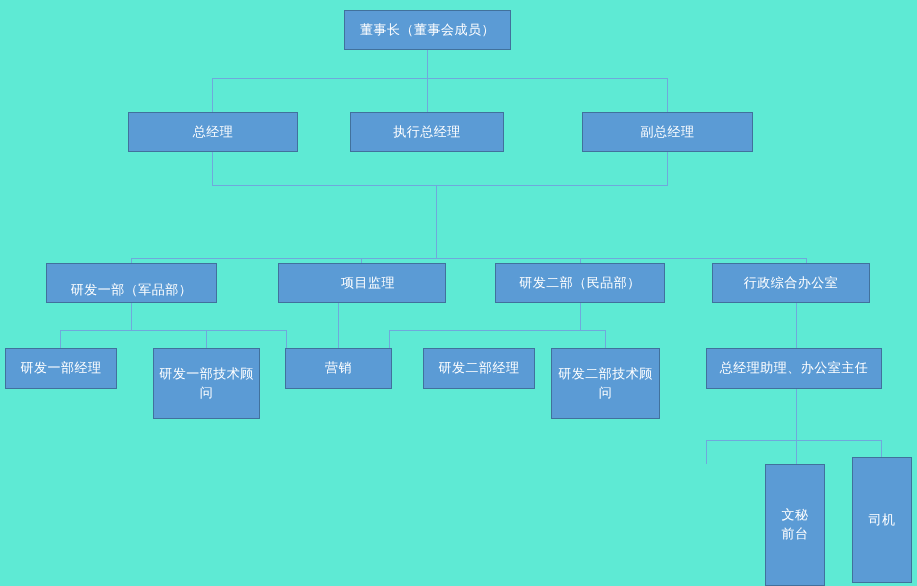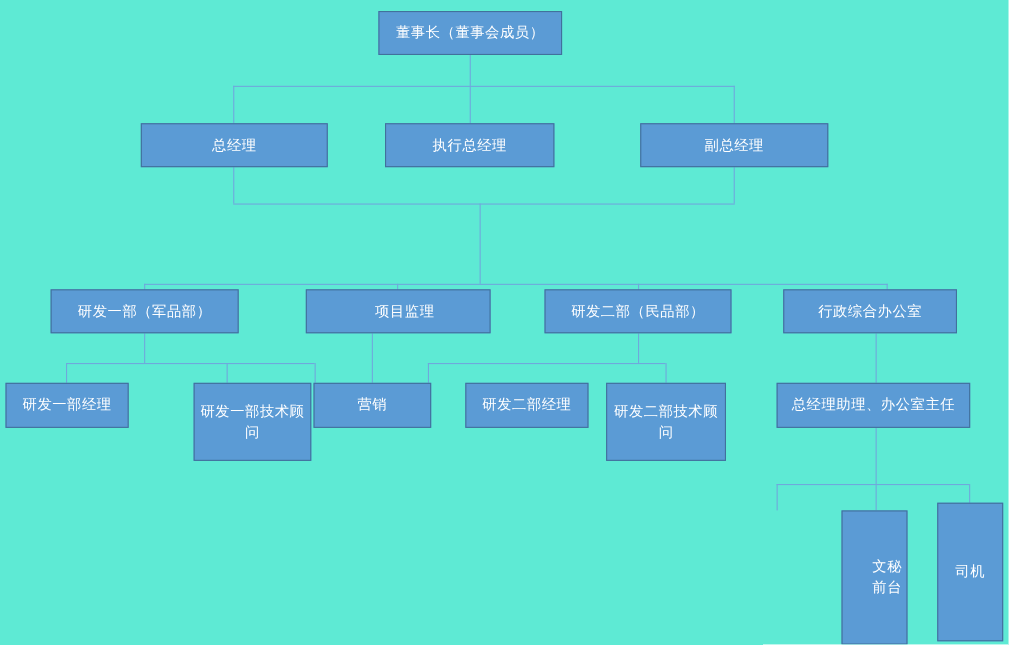--- a/index.html
+++ b/index.html
@@ -95,62 +95,62 @@
   </div>
 
   <div class="node" style="left:350px; top:112px; width:154px; height:40px;">
     <span class="node-label">执行总经理</span>
   </div>
 
   <div class="node" style="left:582px; top:112px; width:171px; height:40px;">
     <span class="node-label">副总经理</span>
   </div>
 
-  <div class="node" style="left:46px; top:263px; width:171px; height:40px;">
+  <div class="node" style="left:46px; top:263px; width:171px; height:40px;align-items:flex-end;">
     <span class="node-label">研发一部（军品部）</span>
   </div>
 
   <div class="node" style="left:278px; top:263px; width:168px; height:40px;padding-left:16px;">
     <span class="node-label">项目监理</span>
   </div>
 
   <div class="node" style="left:495px; top:263px; width:170px; height:40px;">
     <span class="node-label">研发二部（民品部）</span>
   </div>
 
   <div class="node" style="left:712px; top:263px; width:158px; height:40px;">
     <span class="node-label">行政综合办公室</span>
   </div>
 
   <div class="node" style="left:5px; top:348px; width:112px; height:41px;">
     <span class="node-label">研发一部经理</span>
   </div>
 
-  <div class="node" style="left:153px; top:348px; width:107px; height:71px;margin-left:23px;">
+  <div class="node" style="left:153px; top:348px; width:107px; height:71px;">
     <span class="node-label">研发一部技术顾问</span>
   </div>
 
   <div class="node" style="left:285px; top:348px; width:107px; height:41px;">
     <span class="node-label">营销</span>
   </div>
 
   <div class="node" style="left:423px; top:348px; width:112px; height:41px;">
     <span class="node-label">研发二部经理</span>
   </div>
 
   <div class="node" style="left:551px; top:348px; width:109px; height:71px;">
     <span class="node-label">研发二部技术顾问</span>
   </div>
 
   <div class="node" style="left:706px; top:348px; width:176px; height:41px;">
     <span class="node-label">总经理助理、办公室主任</span>
   </div>
 
 
-  <div class="node" style="left:765px; top:464px; width:60px; height:122px;text-align:right;">
+  <div class="node" style="left:765px; top:464px; width:60px; height:122px;">
     <span class="node-label">文秘
 前台</span>
   </div>
 
   <div class="node" style="left:852px; top:457px; width:60px; height:126px;">
     <span class="node-label">司机</span>
   </div>
 
 </div>
 

